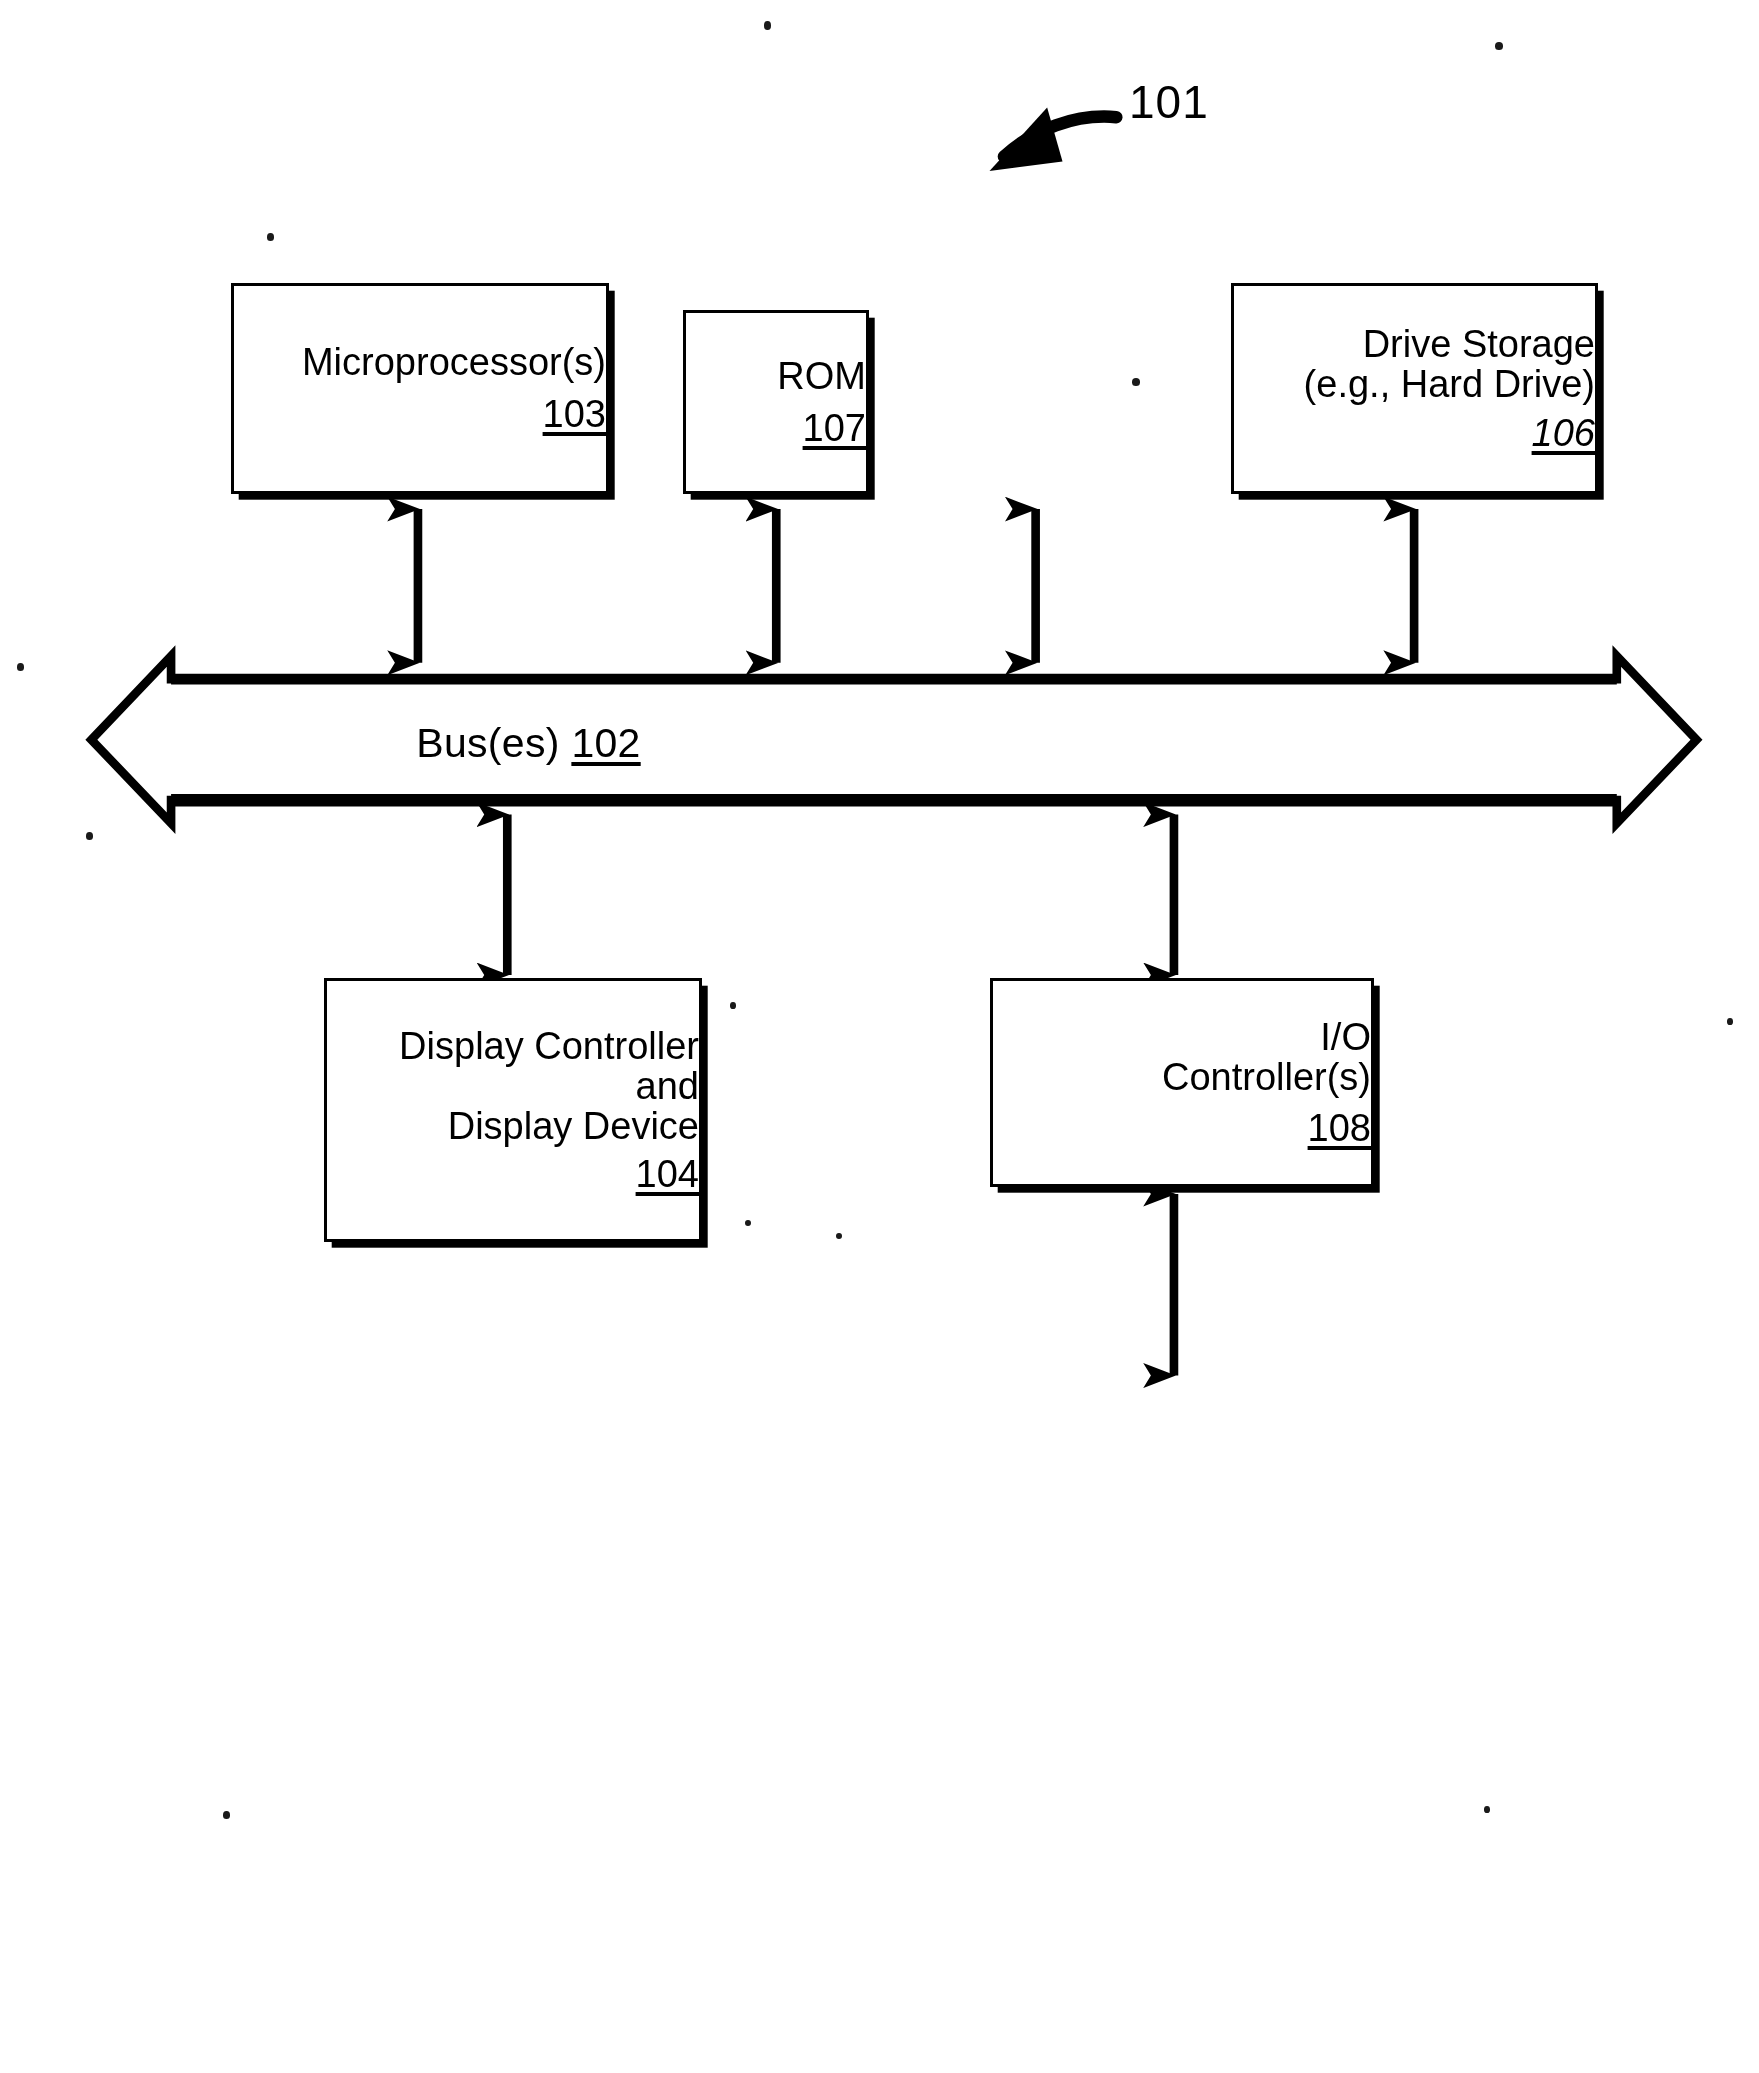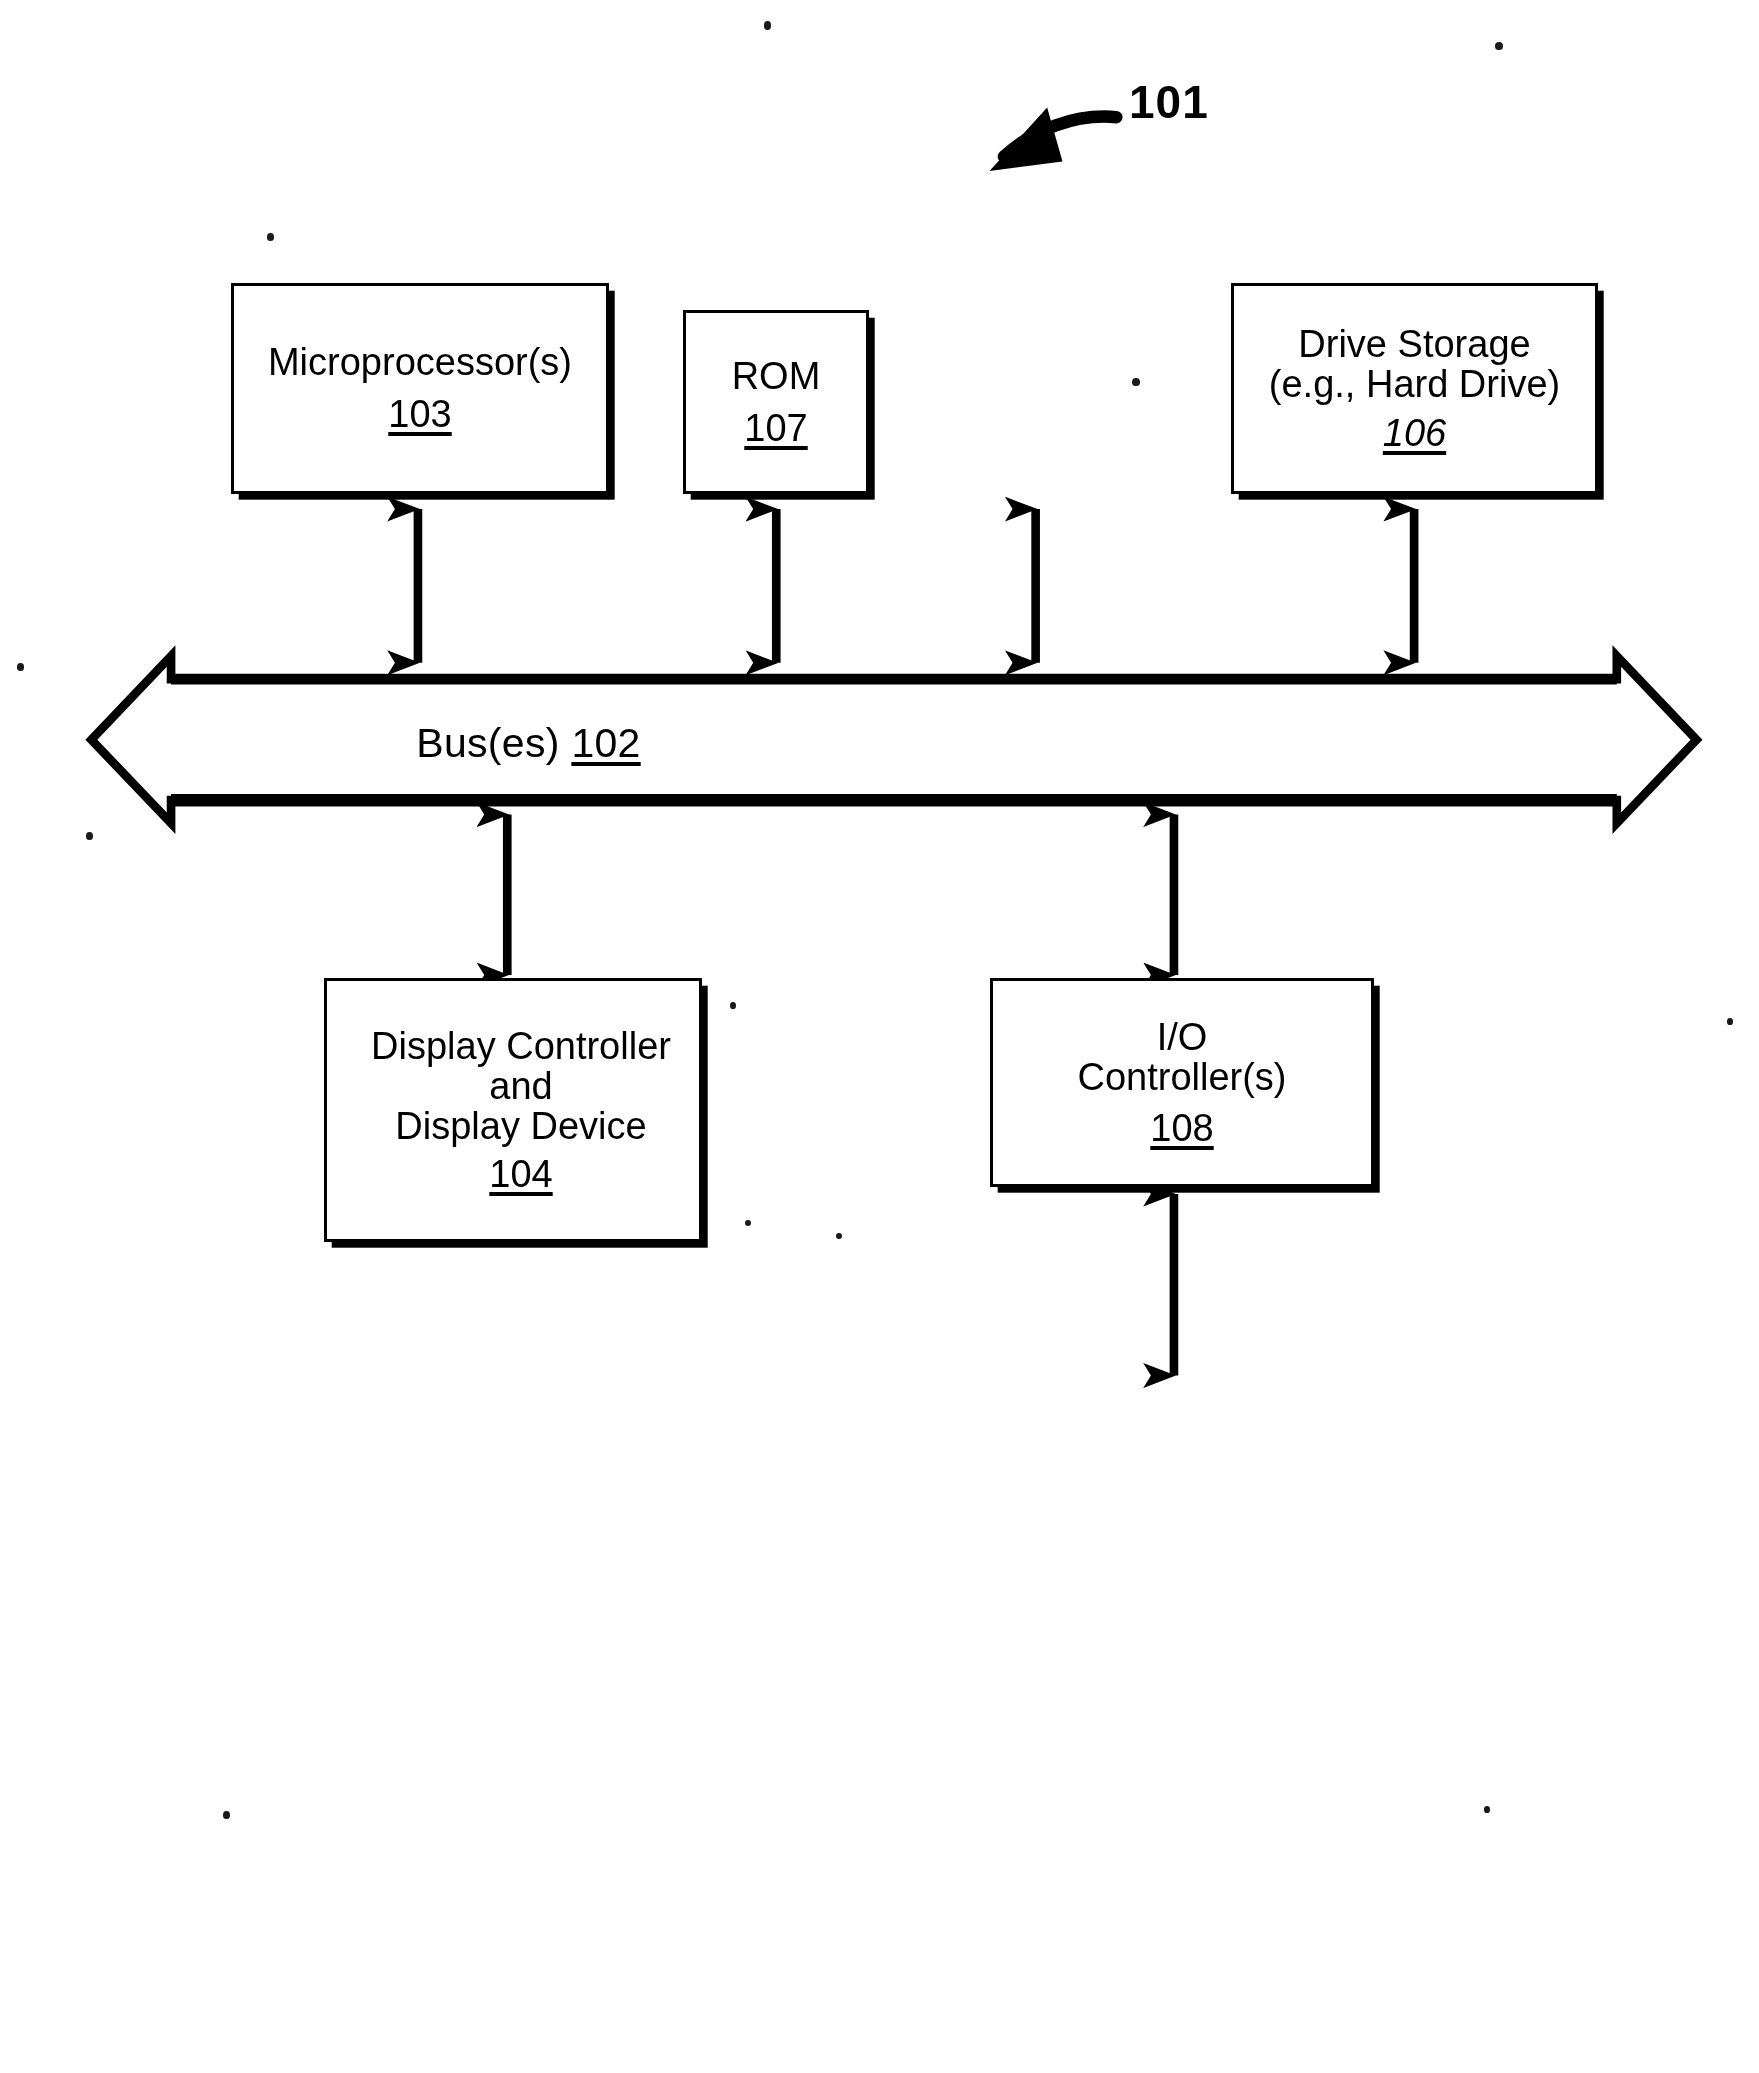--- a/index.html
+++ b/index.html
@@ -22,21 +22,21 @@
   
   .block {
     position: absolute;
     box-sizing: border-box;
     border: 3.8px solid #000;
     background: #fff;
     
     box-shadow: 6.7px 6.7px 0 -1px #000;
     display: flex;
     flex-direction: column;
-    align-items: center;
+    align-items: flex-end;
     justify-content: center;
     text-align: center;
     line-height: 1.06;
     color: #000;
   }
   .block .ln {
     display: block;
     white-space: pre;
   }
   .refnum {
@@ -72,21 +72,20 @@
     width: 1057px;
     height: 58px;
   }
   
   #callout-101 {
     position: absolute;
     left: 1129px;
     top: 75px;
     font-size: 46px;
     letter-spacing: 1px;
-    font-weight: bold;
   }
   
   #fig-caption {
     position: absolute;
     left: 0;
     top: 1919px;
     width: 1760px;
     text-align: center;
     font-size: 69px;
     letter-spacing: 2.9px;

